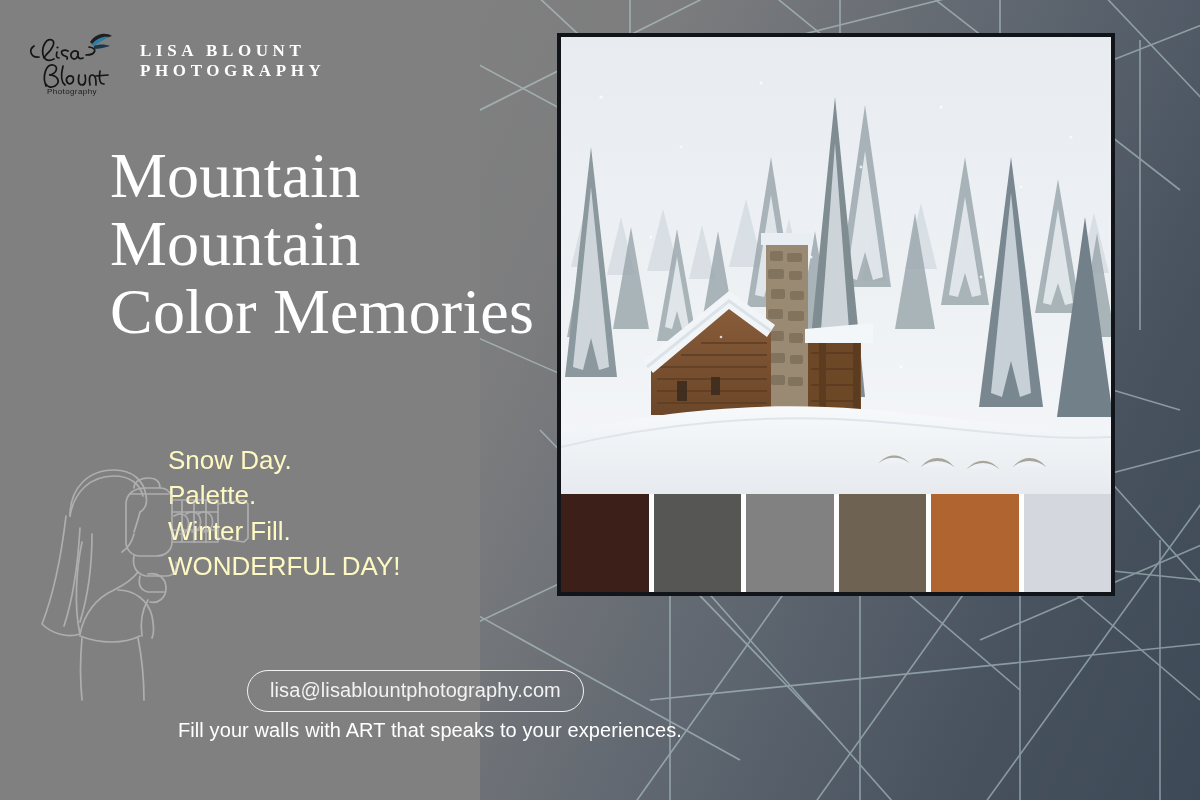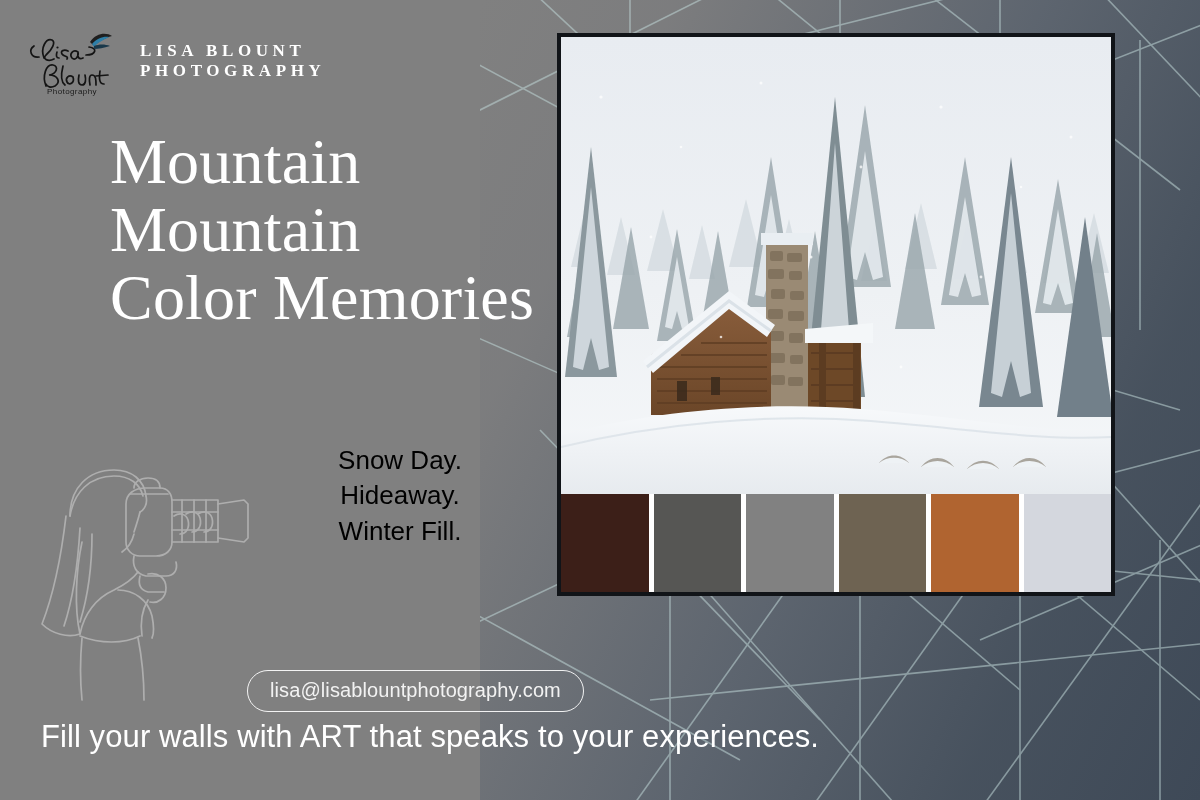--- a/index.html
+++ b/index.html
@@ -28,50 +28,50 @@
   .logo-mark{position:relative;width:96px;height:72px;}
   .logo-mark svg{display:block;}
   .logo-words{display:flex;flex-direction:column;gap:3px;}
   .logo-words .l1,.logo-words .l2{
     color:#ffffff;font-size:17px;font-weight:700;letter-spacing:4.6px;
     font-family:"Liberation Serif", serif;line-height:1;
   }
 
   
   .headline{
-    position:absolute;left:110px;top:128px;width:430px;
+    position:absolute;left:110px;top:142px;width:430px;
     font-family:"Liberation Serif", serif;
     color:#ffffff;font-size:64px;line-height:1.06;font-weight:400;
     letter-spacing:0.2px;
   }
   .headline div{white-space:nowrap;}
 
   
   .sublines{
-    position:absolute;left:180px;top:443px;width:440px;
-    text-align:center;color:#000000;
+    position:absolute;left:168px;top:443px;width:440px;
+    text-align:left;color:#fef9c3;
     font-size:26px;line-height:1.36;font-weight:400;
   }
 
   
   .photog{position:absolute;left:22px;top:438px;width:250px;height:265px;opacity:.52;}
   .photog svg{display:block;width:100%;height:100%;}
 
   
   .email-pill{
     position:absolute;left:247px;top:670px;
     padding:8px 22px 9px;border:1.6px solid rgba(255,255,255,.9);
     border-radius:999px;color:#f2f2f2;font-size:20px;letter-spacing:.1px;
     white-space:nowrap;font-weight:300;
   }
 
   
   .tagline{
     position:absolute;left:0;top:719px;width:860px;text-align:center;
-    color:#ffffff;font-size:31px;font-weight:400;letter-spacing:.1px;
+    color:#ffffff;font-size:20px;font-weight:400;letter-spacing:.1px;
   }
 
   
   .photo-card{
     position:absolute;left:557px;top:33px;width:558px;height:563px;
     border:4px solid #111418;box-sizing:border-box;background:#e9edf2;
     overflow:hidden;
   }
   .photo-img{position:absolute;left:0;top:0;right:0;height:461px;overflow:hidden;background:#eef1f5;}
   .photo-img svg{display:block;width:100%;height:100%;}
@@ -173,22 +173,23 @@
   </div>
 
   <div class="headline">
     <div>Mountain</div>
     <div>Mountain</div>
     <div>Color Memories</div>
   </div>
 
   <div class="sublines">
     <div>Snow Day.</div>
-    <div>Hideaway.</div>
+    <div>Palette.</div>
     <div>Winter Fill.</div>
+    <div>WONDERFUL DAY!</div>
   </div>
 
   <div class="photog">
     <svg viewBox="0 0 250 265" aria-hidden="true">
       <g fill="none" stroke="#d8d8d8" stroke-width="1.7" stroke-linecap="round" stroke-linejoin="round">
 
         <path d="M44 78 C40 112 34 150 20 186 C30 196 46 200 58 196 C52 170 54 132 60 104"></path>
 
         <path d="M48 78 C48 50 66 32 92 32 C110 32 122 42 124 58"></path>
         <path d="M124 58 C126 66 122 72 118 74"></path>

